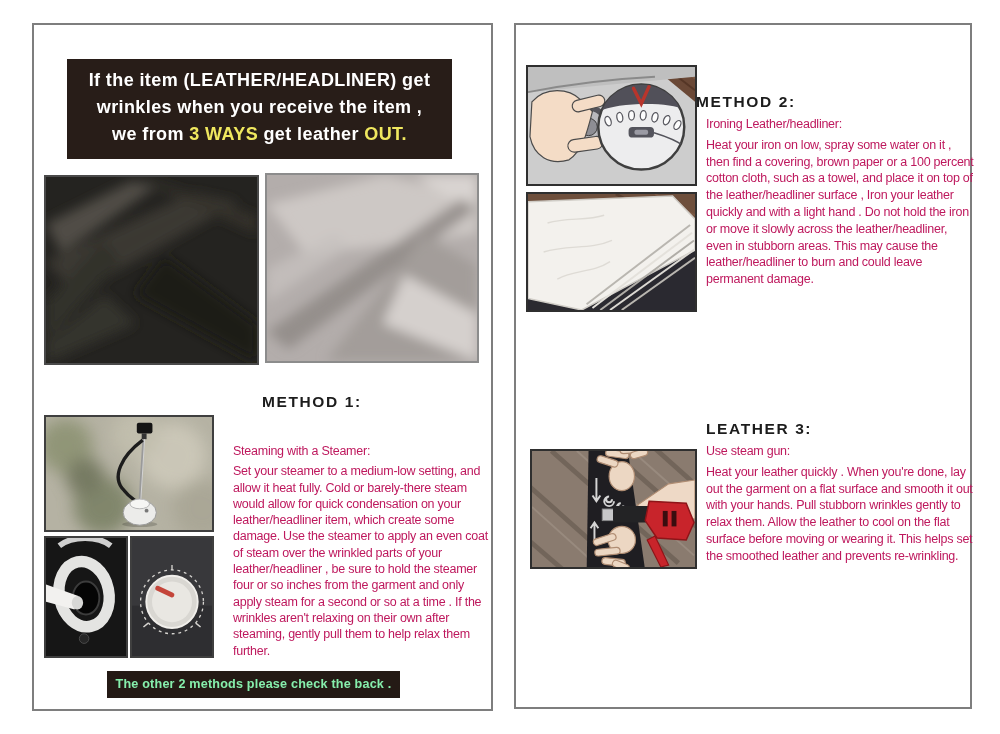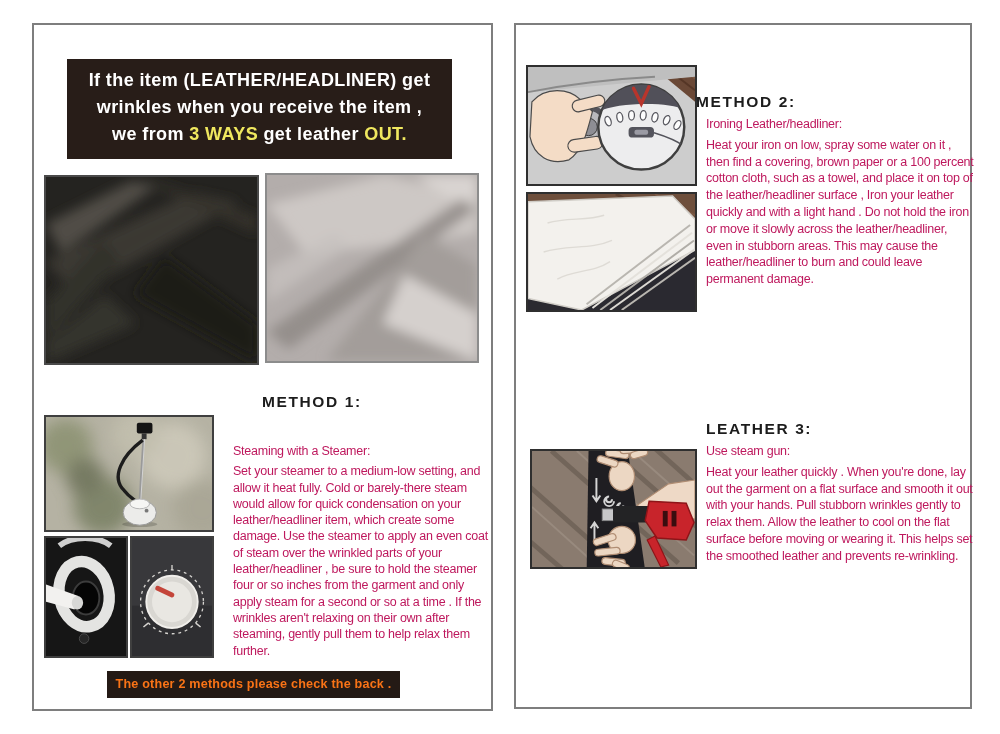--- a/index.html
+++ b/index.html
@@ -24,21 +24,21 @@
   .steam-row svg { display:block; width:100%; height:100%; }
 
   .method-title { position:absolute; font-weight:bold; color:#1c1c1c; font-size:15.5px; letter-spacing:1.6px; }
   .method-block { position:absolute; color:#be185d; font-size:12.5px; line-height:16.3px; letter-spacing:-0.25px; }
   .method-block .sub { margin-bottom:4px; }
 
   .m1-title { left:192px; top:368px;margin-left:36px; }
   .m1-block { left:192px; top:418px; width:258px;margin-left:7px; }
 
   .footer-banner { position:absolute; left:73px; top:646px; width:293px; height:27px;
-    background:#241a15; color:#f97316; font-weight:bold; font-size:12.6px;
+    background:#241a15; color:#86efac; font-weight:bold; font-size:12.6px;
     text-align:center; line-height:27px; letter-spacing:.2px; }
 
   .iron-illustration { left:10px; top:40px; width:171px; height:121px; border:2px solid #2f2f2f; }
   .towel-photo { left:10px; top:167px; width:171px; height:120px; border:2px solid #2f2f2f; }
   .heatgun-photo { left:14px; top:424px; width:167px; height:120px; border:2px solid #2f2f2f; }
 
   .m2-title { left:180px; top:68px; }
   .m2-block { left:190px; top:91px; width:268px; line-height:16.8px; }
   .m3-title { left:190px; top:395px; }
   .m3-block { left:190px; top:418px; width:268px; line-height:16.8px; }

